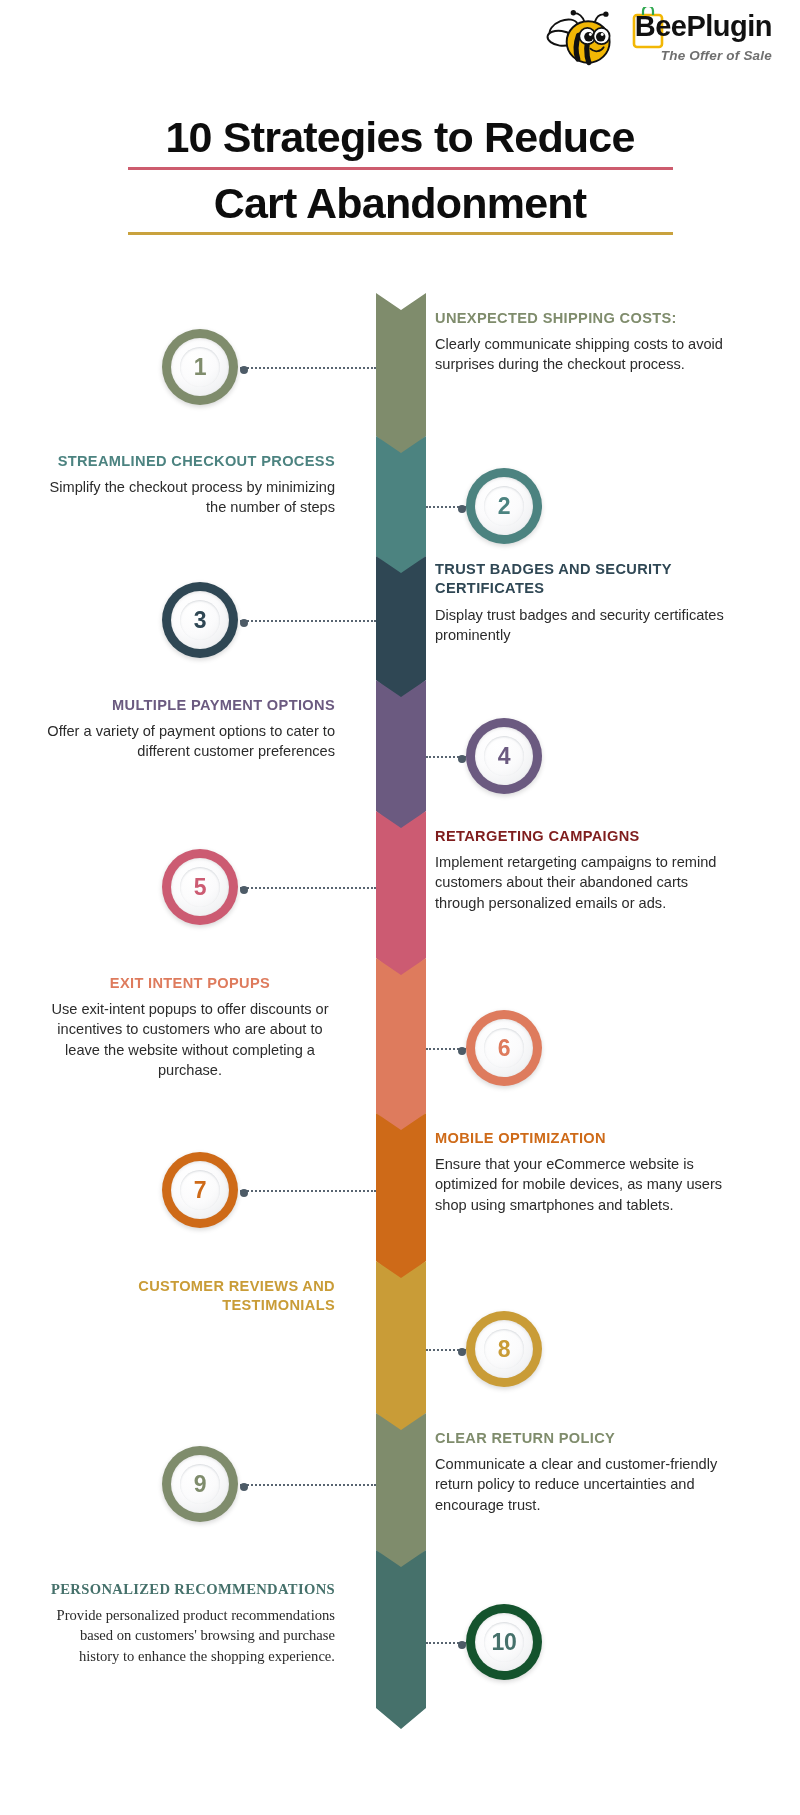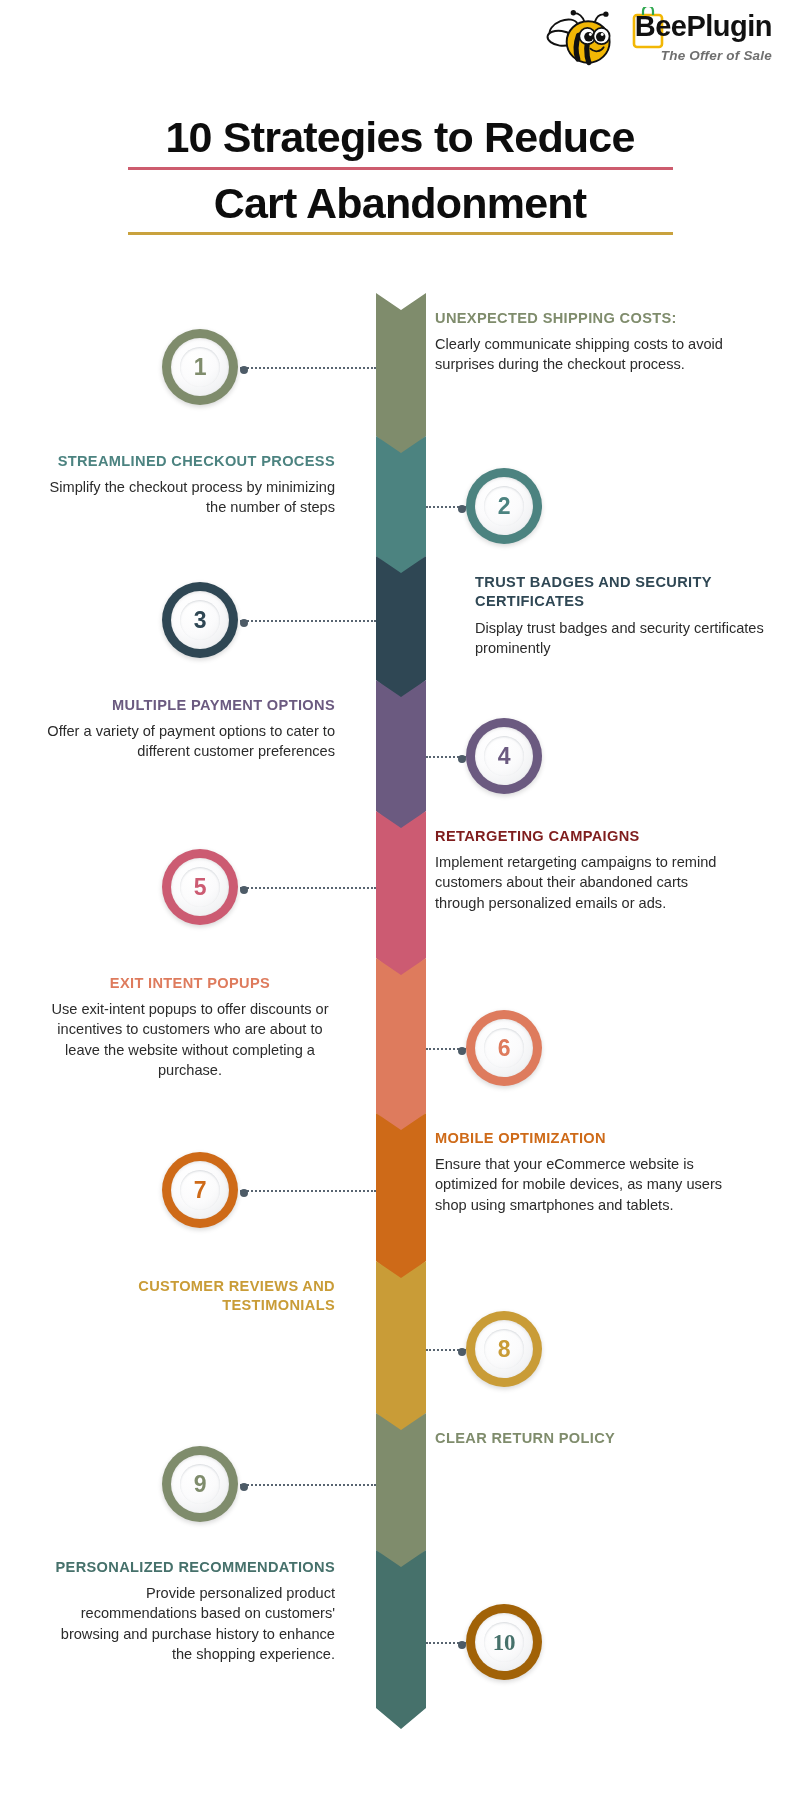--- a/index.html
+++ b/index.html
@@ -266,21 +266,21 @@
     <div class="step" style="height: 124px; position: absolute; top: 263px;">
       <div class="band" style="height: 145px; background: rgb(47, 71, 84);"></div>
       <div class="marker" style="background: rgb(47, 71, 84); top: 26px; left: 162px;">
         <div class="inner">
           <span class="num" style="color: rgb(47, 71, 84);">3</span>
         </div>
       </div>
       <div class="connector" style="top: 64px; left: 240px; width: 136px;">
         <div class="conn-dot" style="left: 0px;"></div>
       </div>
-      <div class="txt right" style="top: 17px; left: 435px; margin-left: 40px;">
+      <div class="txt right" style="top: 4px; left: 435px;">
         <div class="heading" style="color: rgb(47, 71, 84);">TRUST BADGES AND SECURITY CERTIFICATES</div>
         <div class="body">Display trust badges and security certificates prominently</div>
       </div>
     </div>
     <div class="step" style="height: 131px; position: absolute; top: 387px;">
       <div class="band" style="height: 152px; background: rgb(107, 90, 128);"></div>
       <div class="marker" style="background: rgb(107, 90, 128); top: 38px; left: 466px;">
         <div class="inner">
           <span class="num" style="color: rgb(107, 90, 128);">4</span>
         </div>
@@ -357,30 +357,31 @@
       <div class="marker" style="background: rgb(127, 140, 108); top: 33px; left: 162px;">
         <div class="inner">
           <span class="num" style="color: rgb(127, 140, 108);">9</span>
         </div>
       </div>
       <div class="connector" style="top: 71px; left: 240px; width: 136px;">
         <div class="conn-dot" style="left: 0px;"></div>
       </div>
       <div class="txt right" style="top: 16px; left: 435px;">
         <div class="heading" style="color: rgb(127, 140, 108);">CLEAR RETURN POLICY</div>
+        <div class="body">Communicate a clear and customer-friendly return policy to reduce uncertainties and encourage trust.</div>
       </div>
     </div>
     <div class="step" style="height: 158px; position: absolute; top: 1257px;">
       <div class="band" style="height: 179px; background: rgb(70, 113, 107);"></div>
-      <div class="marker" style="background: #a16207; top: 54px; left: 466px; font-family: Liberation Serif, serif;">
+      <div class="marker" style="background: #14532d; top: 54px; left: 466px;">
         <div class="inner">
           <span class="num" style="color: rgb(70, 113, 107);">10</span>
         </div>
       </div>
       <div class="connector" style="top: 92px; left: 426px; width: 40px;">
         <div class="conn-dot" style="right: 0px;"></div>
       </div>
-      <div class="txt left" style="top: 8px; left: 45px;">
+      <div class="txt left" style="top: 30px; left: 45px; font-family: Liberation Serif, serif;">
         <div class="heading" style="color: rgb(70, 113, 107);">PERSONALIZED RECOMMENDATIONS</div>
         <div class="body">Provide personalized product recommendations based on customers' browsing and purchase history to enhance the shopping experience.</div>
       </div>
     </div>
   </div>
 
 </body></html>

